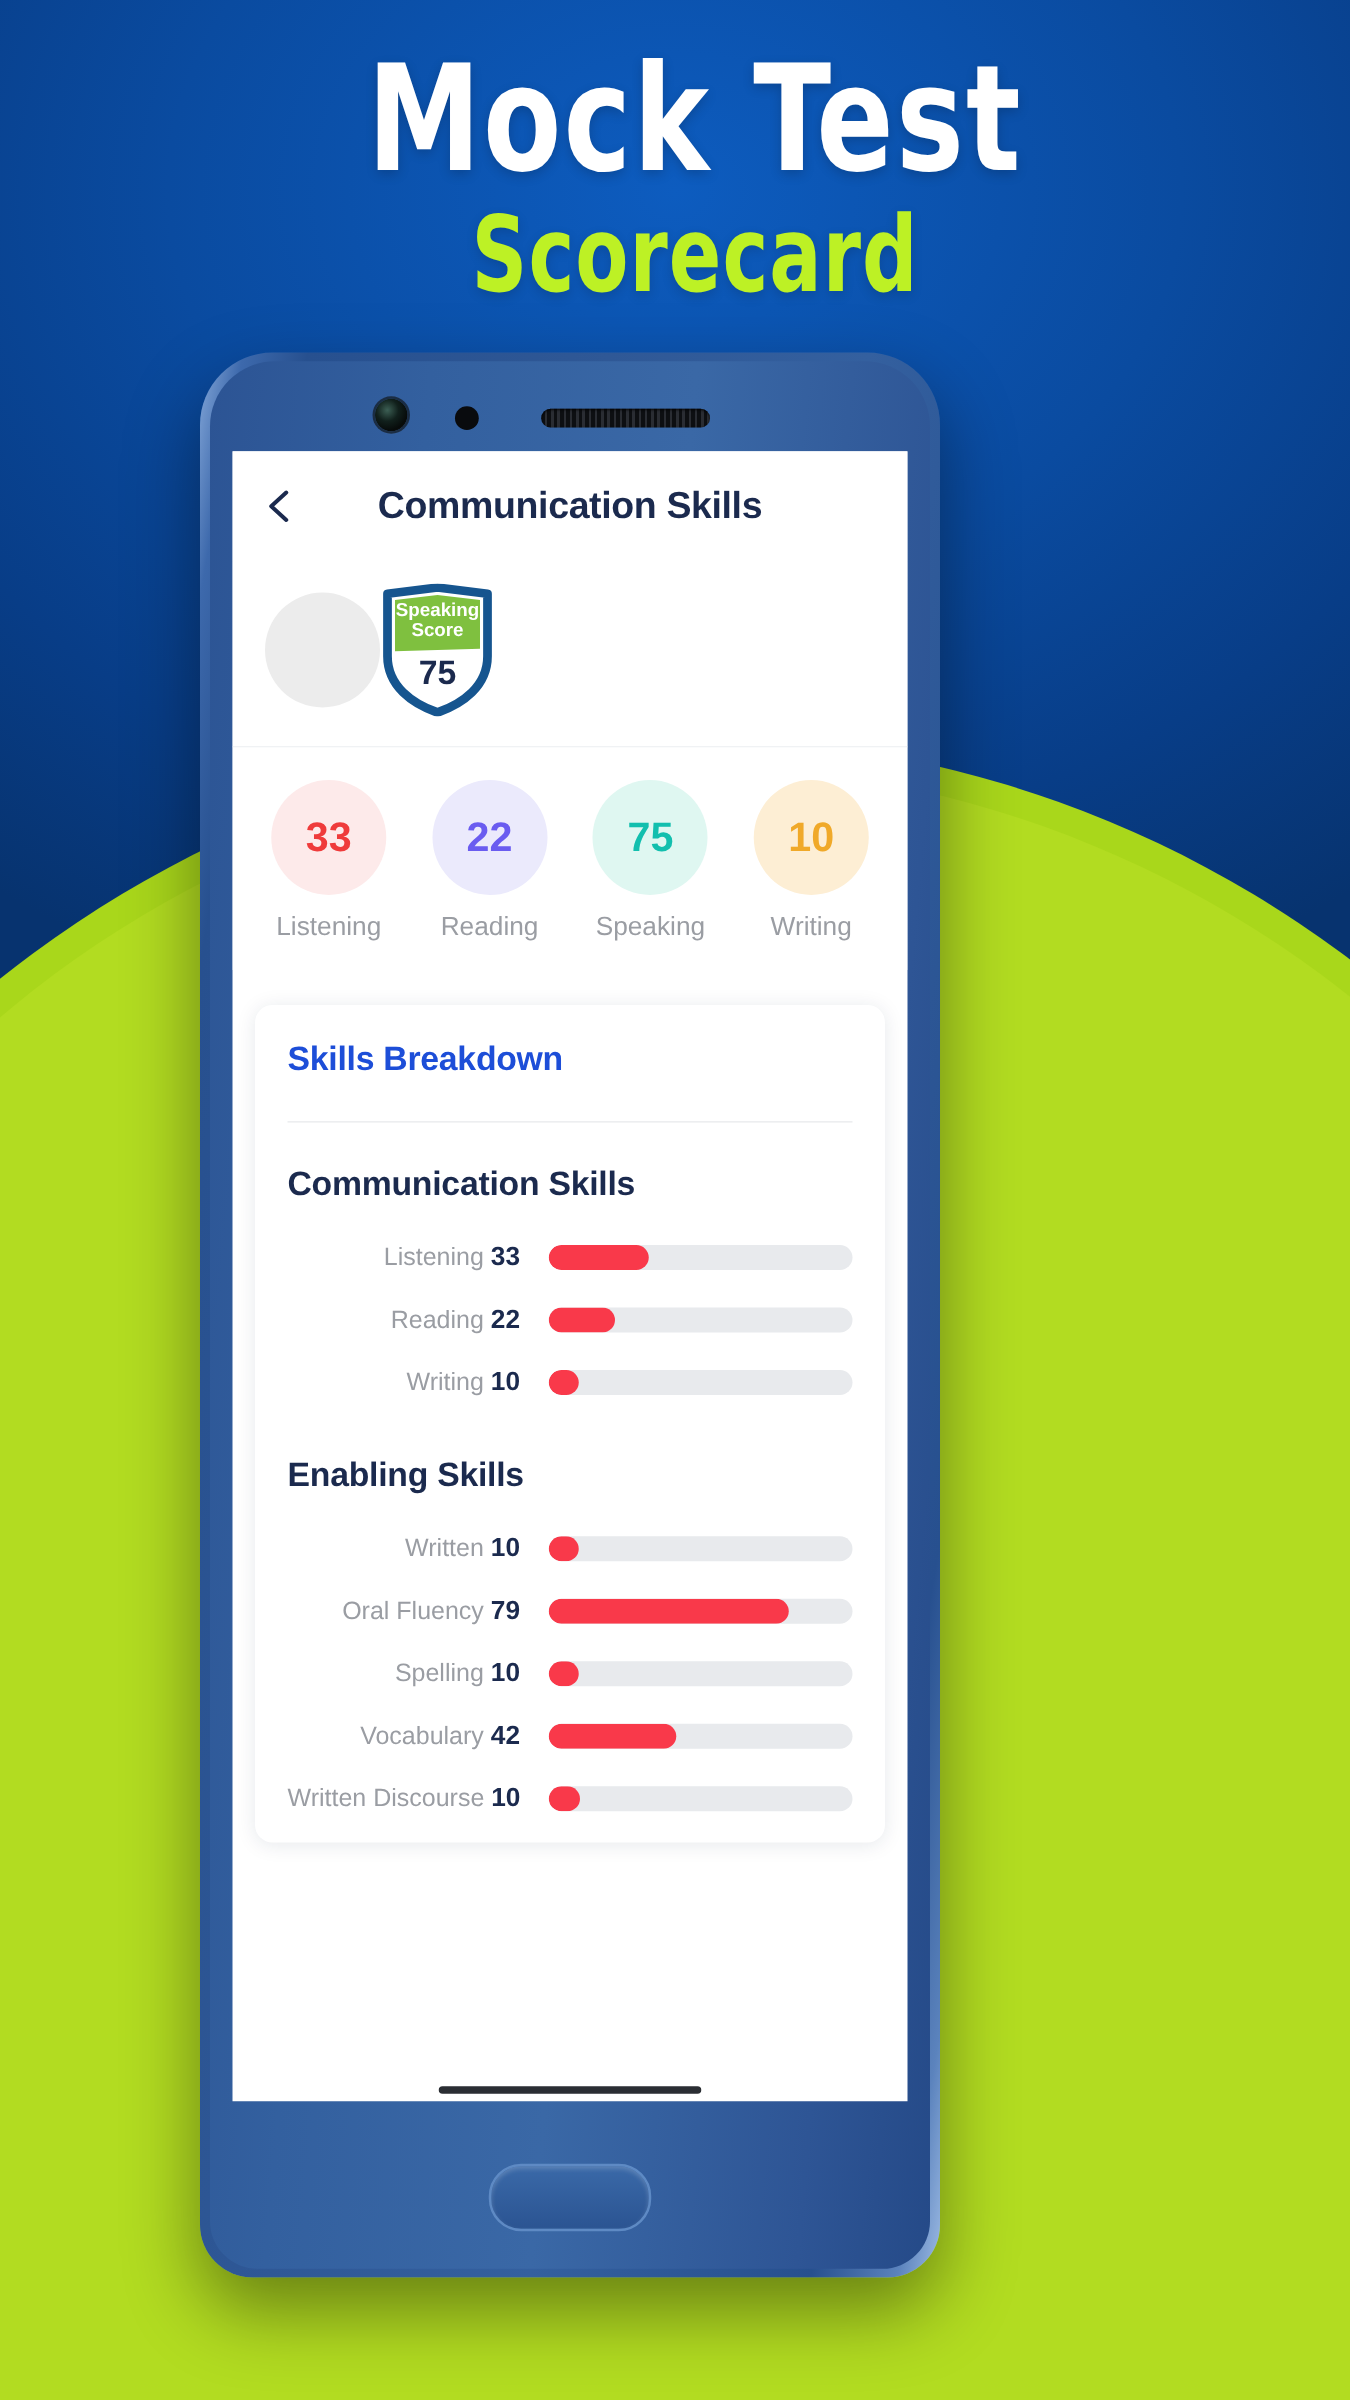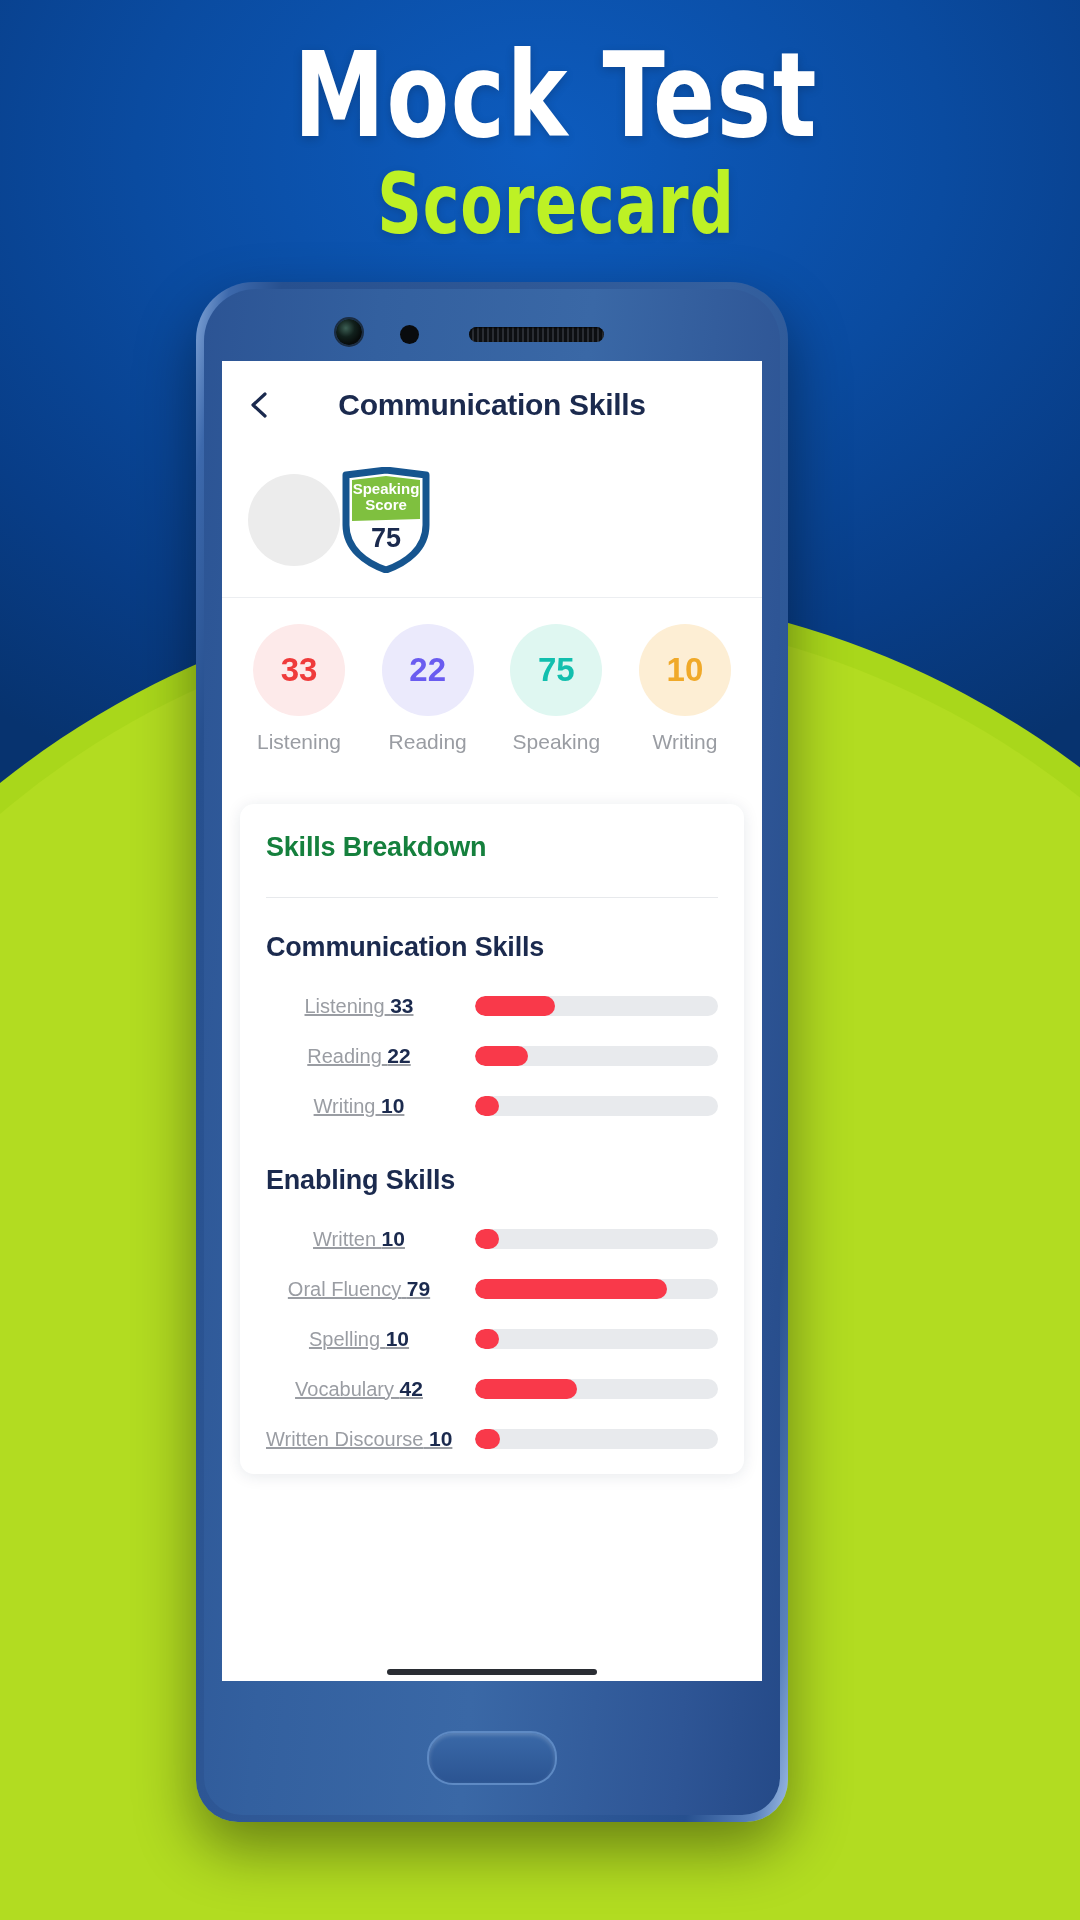--- a/index.html
+++ b/index.html
@@ -41,21 +41,20 @@
     text-shadow:0 3px 10px rgba(0,0,0,0.15);
   }
 
   
   .phone{
     position:absolute;left:160px;top:282px;width:592px;height:1540px;z-index:10;
     border-radius:58px 58px 42px 42px;
     background:linear-gradient(100deg,#86a9da 0%,#3d69ac 4%,#27508f 10%,#2f5896 38%,#34609f 62%,#27508f 88%,#5b83bd 96%,#9dbbe4 100%);
     box-shadow:0 26px 60px rgba(0,0,0,0.42);
     padding:0;
-    margin-left:36px;
   }
   .phone-inner{
     position:absolute;left:8px;top:7px;width:576px;height:1526px;
     border-radius:52px 52px 38px 38px;
     background:linear-gradient(95deg,#2c5494 0%,#33609f 25%,#3a68a6 55%,#2e5595 85%,#254a88 100%);
     overflow:hidden;
   }
   .bezel-top{position:absolute;left:0;top:0;width:576px;height:72px;}
   .cam{position:absolute;left:132px;top:30px;width:26px;height:26px;border-radius:50%;
     background:radial-gradient(circle at 38% 35%,#3c5f54 0%,#11201c 38%,#070b0a 70%,#1a1a1a 100%);
@@ -94,26 +93,26 @@
     color:#1b2a4e;font-size:27px;font-weight:bold;}
 
   .circles{display:flex;justify-content:space-between;padding:26px 16px 22px 16px;background:#fff;}
   .cbox{width:122px;text-align:center;}
   .circle{width:92px;height:92px;border-radius:50%;margin:0 auto;
     display:flex;align-items:center;justify-content:center;font-size:33px;font-weight:bold;}
   .clabel{margin-top:14px;font-size:21px;color:#9a9da3;}
 
   .card{margin:28px 18px 0 18px;background:#fff;border-radius:14px;
     box-shadow:0 2px 16px rgba(20,35,70,0.10);padding:28px 26px 10px 26px;}
-  .card-title{font-size:27px;font-weight:bold;color:#15803d;letter-spacing:-0.2px;}
+  .card-title{font-size:27px;font-weight:bold;color:#1d4ed8;letter-spacing:-0.2px;}
   .divider{height:1px;background:#e7e9ec;margin:34px 0 0 0;}
   .sec-title{font-size:27px;font-weight:bold;color:#1b2a4e;margin:34px 0 18px 0;letter-spacing:-0.2px;}
 
   .row{display:flex;align-items:center;height:50px;}
-  .row-label{flex:0 0 186px;text-align:center;padding-right:10px;font-size:20px;color:#9a9da3;white-space:nowrap;text-decoration:underline;}
+  .row-label{flex:0 0 186px;text-align:right;padding-right:10px;font-size:20px;color:#9a9da3;white-space:nowrap;}
   .row-val{font-size:21px;font-weight:bold;color:#1b2a4e;}
   .track{flex:1;height:20px;border-radius:10px;background:#e8eaed;margin-left:13px;overflow:hidden;}
   .fill{height:100%;border-radius:10px;background:#f9394a;}
 
   .scrollbar{position:absolute;left:50%;bottom:6px;transform:translateX(-50%);
     width:210px;height:6px;border-radius:3px;background:#2a2d33;}
 </style>
 </head>
 <body>
 

